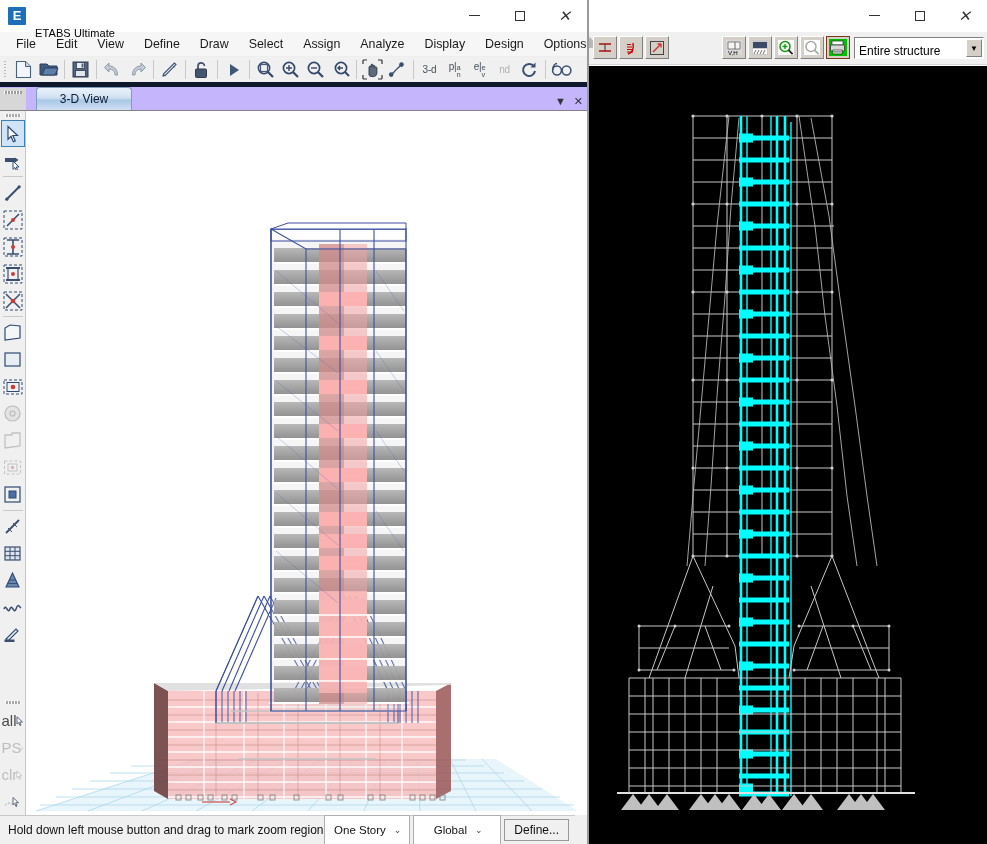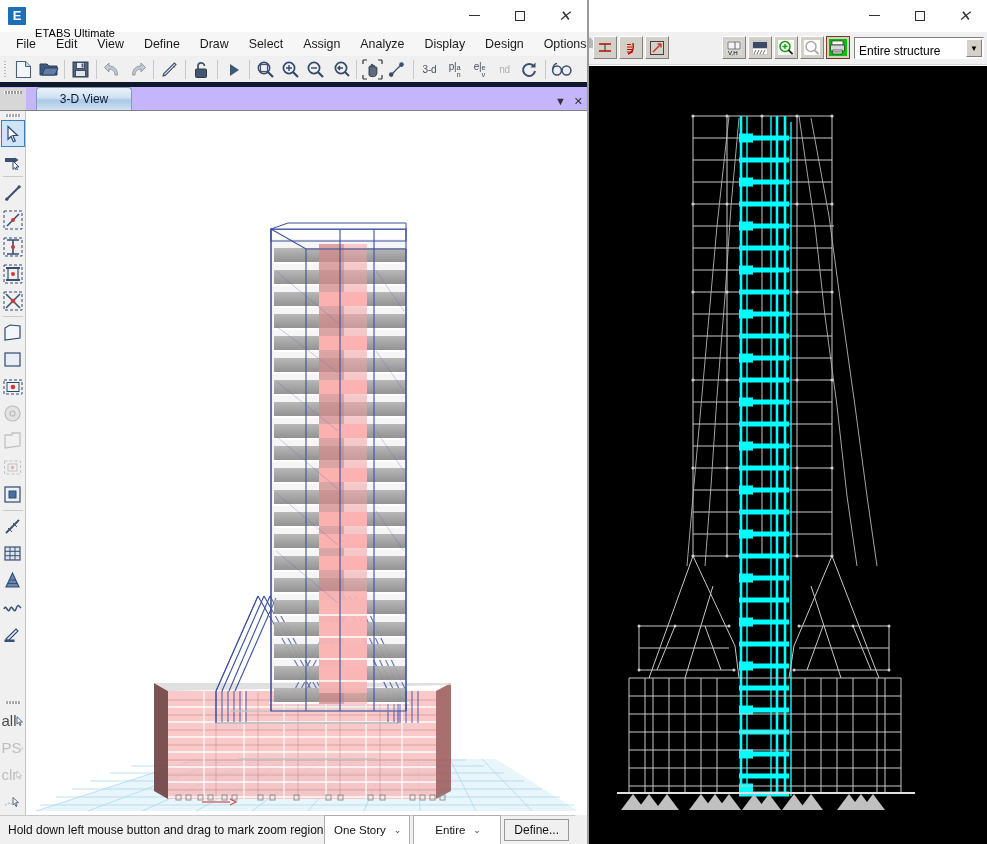--- a/index.html
+++ b/index.html
@@ -782,21 +782,21 @@
       </svg>
     </div>
 
     <div id="statusbar">
       <div id="status-text">Hold down left mouse button and drag to mark zoom region</div>
       <div class="combo" style="width:88px">
         <span>One Story</span>
         <span class="caret">⌄</span>
       </div>
       <div class="combo" style="width:90px">
-        <span>Entire</span>
+        <span>Global</span>
         <span class="caret">⌄</span>
       </div>
       <div class="btn3d">Define...</div>
     </div>
   </div>
 
   <div id="right-window">
 
     <div id="right-titlebar">
       <div style="position:absolute;left:10px;top:7px;font-size:12.5px;color:#000"></div>

